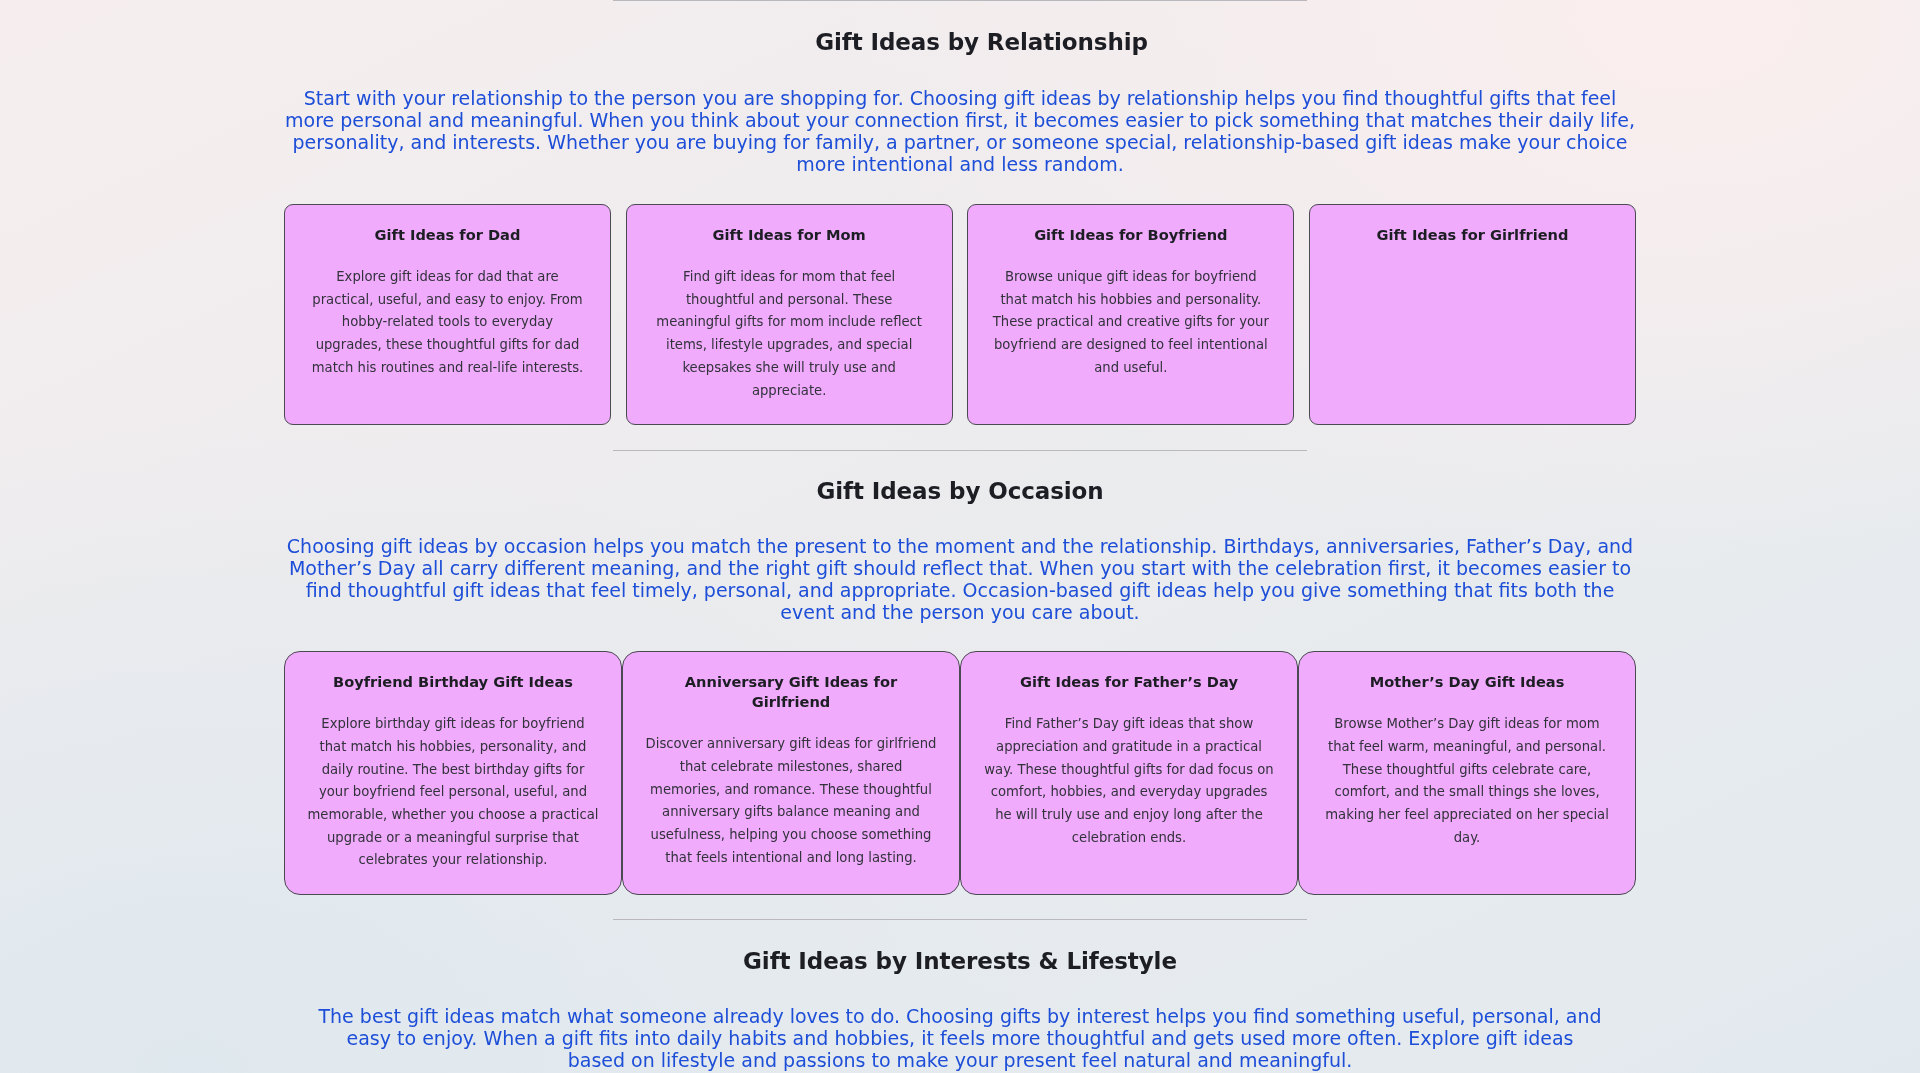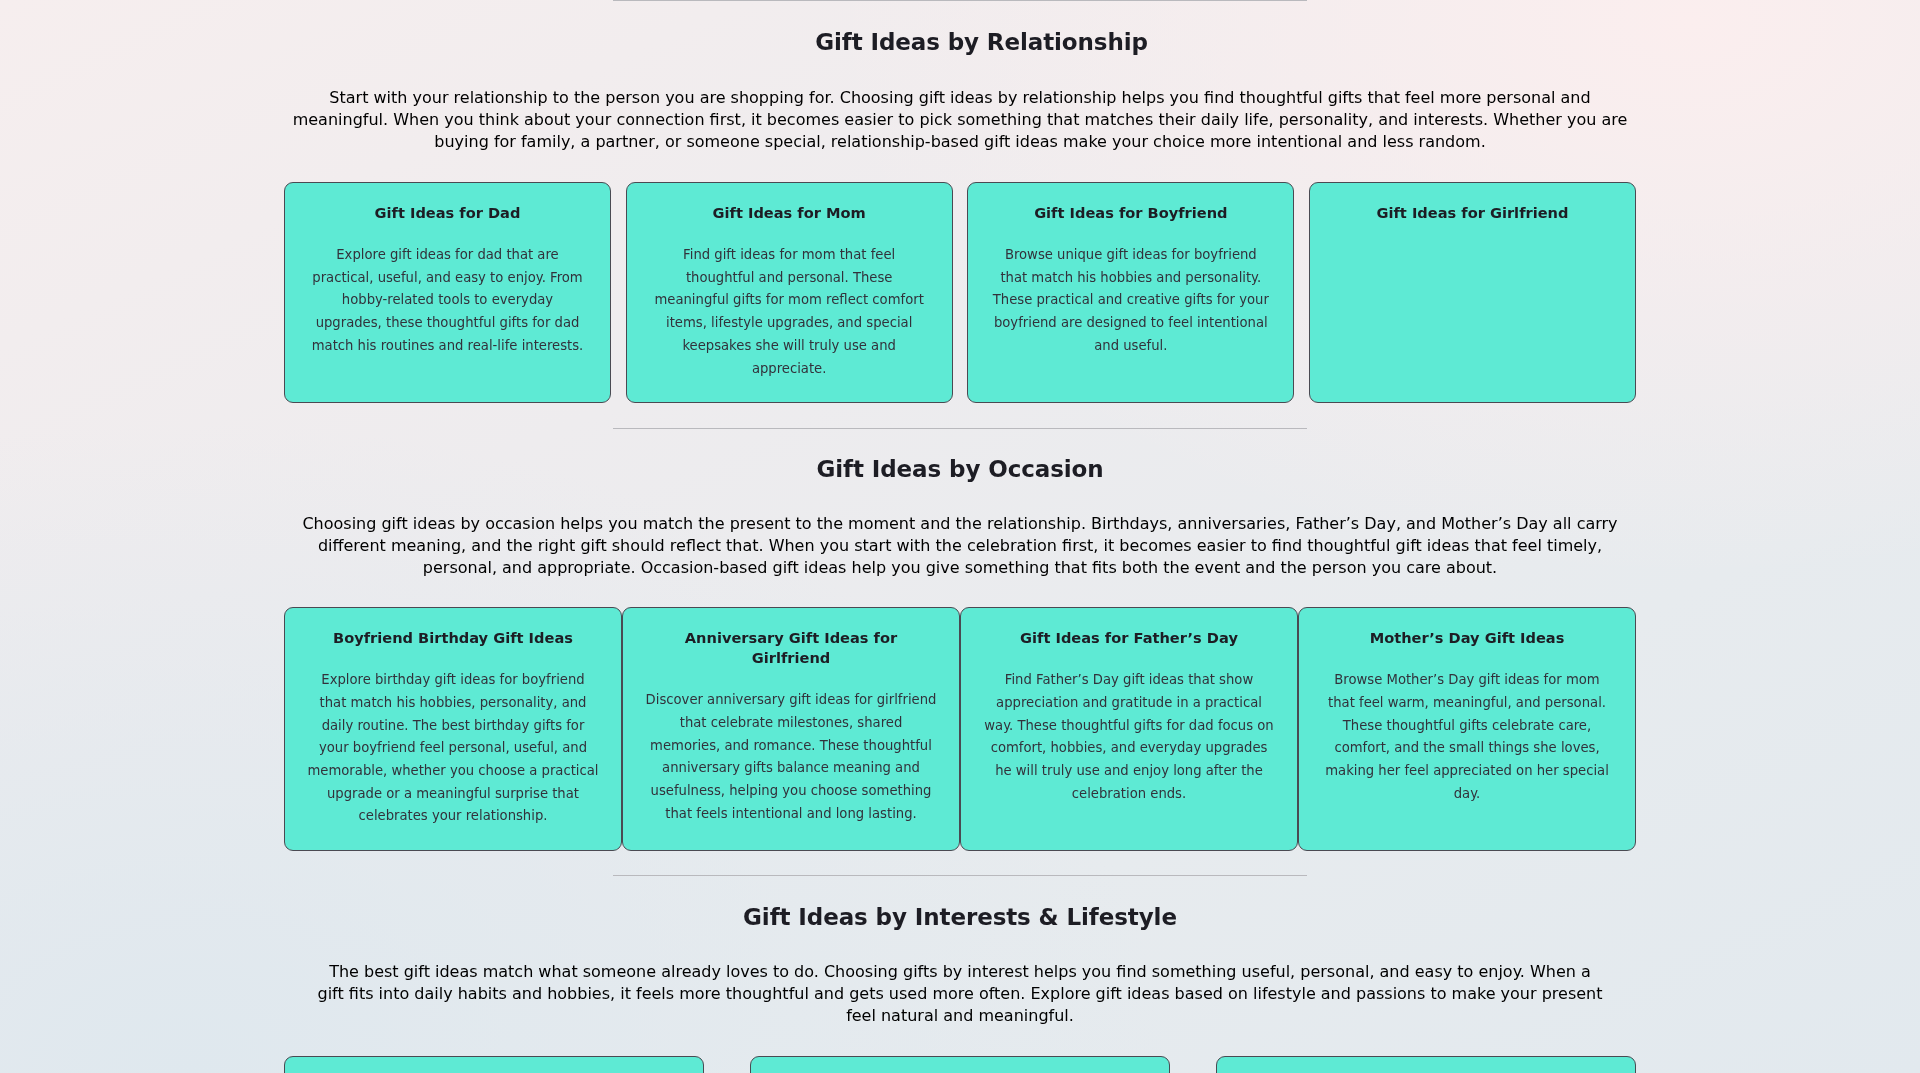--- a/index.html
+++ b/index.html
@@ -45,33 +45,33 @@
     font-size: 23px;
     font-weight: bold;
     letter-spacing: -0.1px;
     color: #1d1d24;
   }
 
   .sec-intro {
     width: 1352px;
     margin: 0 auto;
     text-align: center;
-    font-size: 16px;
+    font-size: 19px;
     line-height: 22px;
-    color: #000000;
+    color: #1d4ed8;
   }
 
   .cards {
     display: flex;
     justify-content: space-between;
     align-items: stretch;
   }
 
   .card {
-    background: #5eead4;
+    background: #f0abfc;
     border: 1.3px solid #4a4a52;
     border-radius: 9px;
     padding: 20px 22px 22px 22px;
     text-align: center;
   }
 
   .card-title {
     font-size: 14.6px;
     font-weight: bold;
     color: #1d1d24;
@@ -97,21 +97,21 @@
     background: #b9b9bd;
     margin: 0 auto;
     position: relative;
     top: 0;
   }
 
   
   #sec-occasion .sec-head { padding-top: 27px; }
   #sec-occasion .sec-intro { padding-top: 31px; }
   #sec-occasion .cards { margin-top: 28px; }
-  #sec-occasion .card { width: 352px; min-height: 224px; }
+  #sec-occasion .card { width: 352px; min-height: 224px; border-radius: 16px; }
 
   
   #sec-interests .sec-head { padding-top: 28px; }
   #sec-interests .sec-intro { padding-top: 31px; width: 1290px; }
   #sec-interests .cards { margin-top: 29px; }
   #sec-interests .card { width: 420px; }
 
   .sep { margin-top: 25px; }
   .sep2 { margin-top: 24px; }
 </style>
@@ -128,21 +128,21 @@
     <div class="wrap">
       <div class="cards">
 
         <div class="card">
           <div class="card-title">Gift Ideas for Dad</div>
           <div class="card-body">Explore gift ideas for dad that are practical, useful, and easy to enjoy. From hobby-related tools to everyday upgrades, these thoughtful gifts for dad match his routines and real-life interests.</div>
         </div>
 
         <div class="card">
           <div class="card-title">Gift Ideas for Mom</div>
-          <div class="card-body">Find gift ideas for mom that feel thoughtful and personal. These meaningful gifts for mom reflect comfort items, lifestyle upgrades, and special keepsakes she will truly use and appreciate.</div>
+          <div class="card-body">Find gift ideas for mom that feel thoughtful and personal. These meaningful gifts for mom include reflect items, lifestyle upgrades, and special keepsakes she will truly use and appreciate.</div>
         </div>
 
         <div class="card">
           <div class="card-title">Gift Ideas for Boyfriend</div>
           <div class="card-body">Browse unique gift ideas for boyfriend that match his hobbies and personality. These practical and creative gifts for your boyfriend are designed to feel intentional and useful.</div>
         </div>
 
         <div class="card">
           <div class="card-title">Gift Ideas for Girlfriend</div>
         </div>

